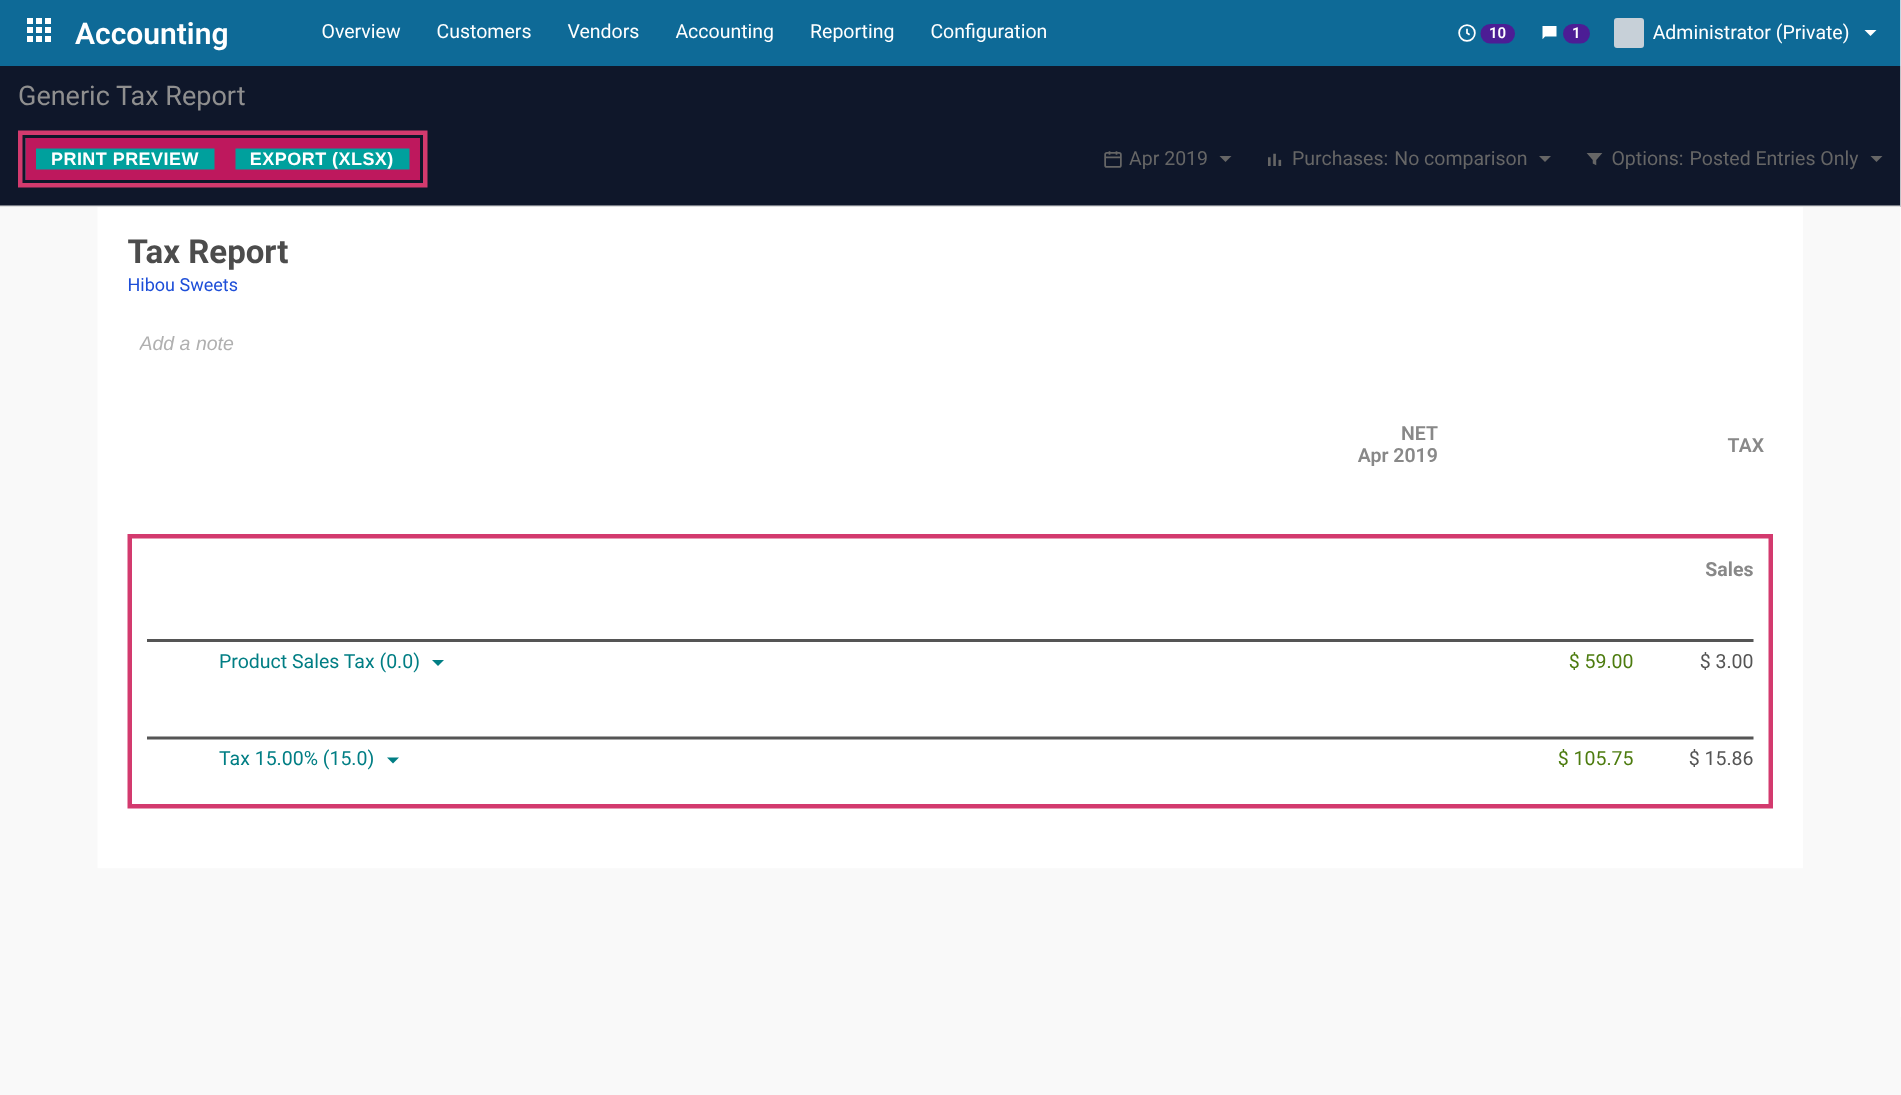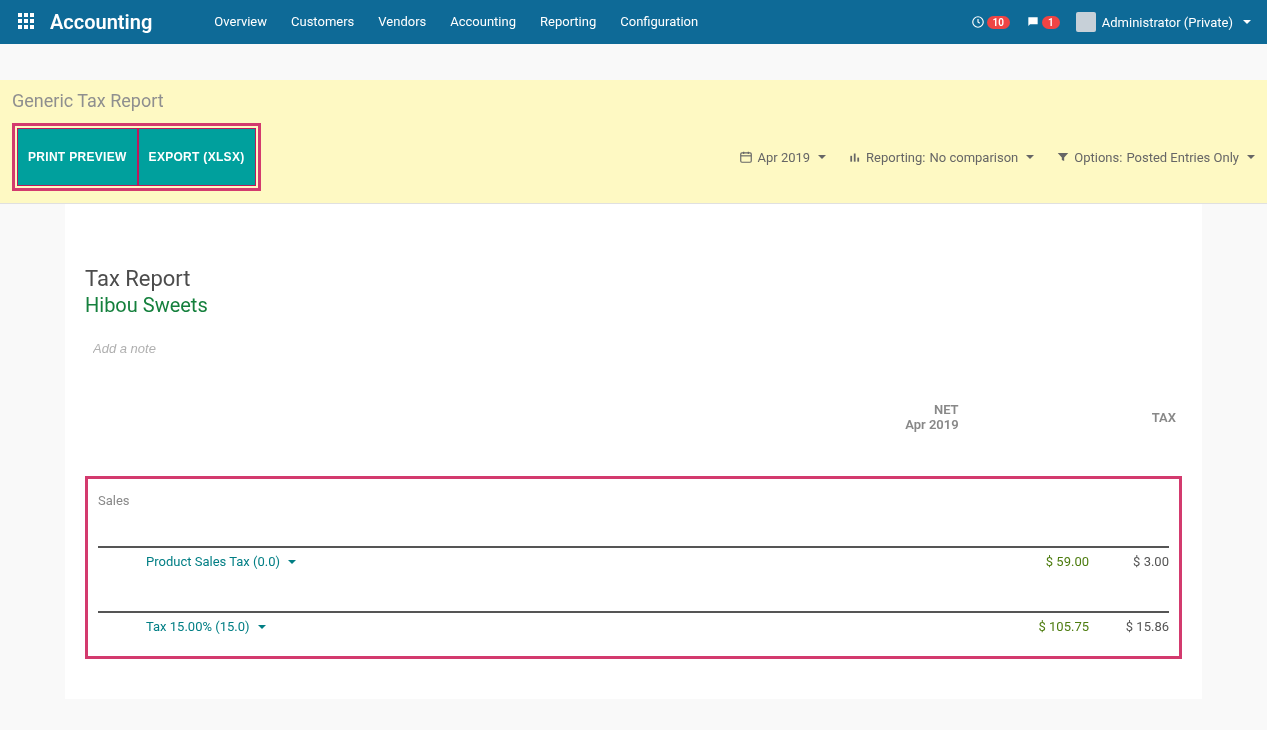--- a/index.html
+++ b/index.html
@@ -49,21 +49,21 @@
     gap: 16px;
     padding-right: 8px;
   }
   .pill-icon {
     display: flex;
     align-items: center;
     cursor: pointer;
     color: #fff;
   }
   .badge {
-    background: #ef4444;
+    background: #4c1d95;
     color: #fff;
     font-size: 10px;
     border-radius: 8px;
     padding: 1px 6px;
     margin-left: 2px;
     font-weight: 600;
   }
   .user-menu {
     display: flex;
     align-items: center;
@@ -82,45 +82,44 @@
     width:0;height:0;
     border-left:4px solid transparent;
     border-right:4px solid transparent;
     border-top:4px solid currentColor;
     margin-left:4px;
     vertical-align: middle;
   }
 
   
   .control-panel {
-    background: #fef9c3;
+    background: #0f172a;
     border-bottom: 1px solid #e0e0e0;
     padding: 10px 12px 12px 12px;
-    margin-top: 36px;
   }
   .breadcrumb {
     color: #8f8f8f;
     font-size: 18px;
     margin-bottom: 12px;
     font-weight: 400;
   }
   .cp-row {
     display: flex;
     align-items: center;
   }
   .highlight-box-1 {
     border: 3px solid #d33a6e;
     display: inline-flex;
     padding: 2px;
   }
   .btn-teal {
     background: #00a09d;
     color: #fff;
-    border: 1px solid #be185d;
-    padding: 21px 10px;
+    border: 7px solid #be185d;
+    padding: 0 10px;
     font-size: 12px;
     font-weight: 600;
     letter-spacing: 0.3px;
     cursor: pointer;
   }
   .cp-filters {
     margin-left: auto;
     display: flex;
     gap: 22px;
     align-items: center;
@@ -138,26 +137,25 @@
   .page {
     padding: 0 65px;
   }
   .report-sheet {
     background: #fff;
     padding: 18px 20px 40px 20px;
   }
   .report-title {
     font-size: 22px;
     color: #4c4c4c;
-    font-weight: 400;
-    margin-top: 44px;
+    font-weight: 700;
   }
   .company-name {
-    color: #15803d;
-    font-size: 20px;
+    color: #1d4ed8;
+    font-size: 12px;
     margin-top: 2px;
   }
   .note-input {
     border: none;
     width: 100%;
     padding: 10px 8px;
     margin-top: 14px;
     font-size: 13px;
     color: #333;
     font-style: italic;
@@ -187,23 +185,24 @@
   .col-tax   { width: 20%; padding-right: 6px !important; }
 
   .highlight-box-2 {
     border: 3px solid #d33a6e;
     margin-top: 36px;
     padding: 8px 10px 16px 10px;
   }
 
   .section-header {
     color: #888;
-    font-weight: 400;
+    font-weight: 700;
     font-size: 13px;
     padding: 6px 0 2px 0;
+    text-align: right;
   }
   .section-rule {
     border: none;
     border-top: 2px solid #555;
     margin-top: 36px;
   }
   .line-row {
     display: flex;
     padding: 6px 0 6px 0;
   }
@@ -296,21 +295,21 @@
         <span>Apr 2019</span>
         <span class="caret-down"></span>
       </div>
       <div class="filter">
         <svg class="icon" viewBox="0 0 24 24" fill="#666">
             <rect x="4" y="10" width="3" height="10"></rect>
             <rect x="10" y="6" width="3" height="14"></rect>
             <rect x="16" y="13" width="3" height="7"></rect>
           </svg>
 
-        <span>Reporting:</span>
+        <span>Purchases:</span>
         <span>No comparison</span>
         <span class="caret-down"></span>
       </div>
       <div class="filter">
         <svg class="icon" viewBox="0 0 24 24" fill="#666">
             <path d="M3 5h18l-7 8v6l-4-2v-4L3 5z"></path>
           </svg>
 
         <span>Options:</span>
         <span>Posted Entries Only</span>

